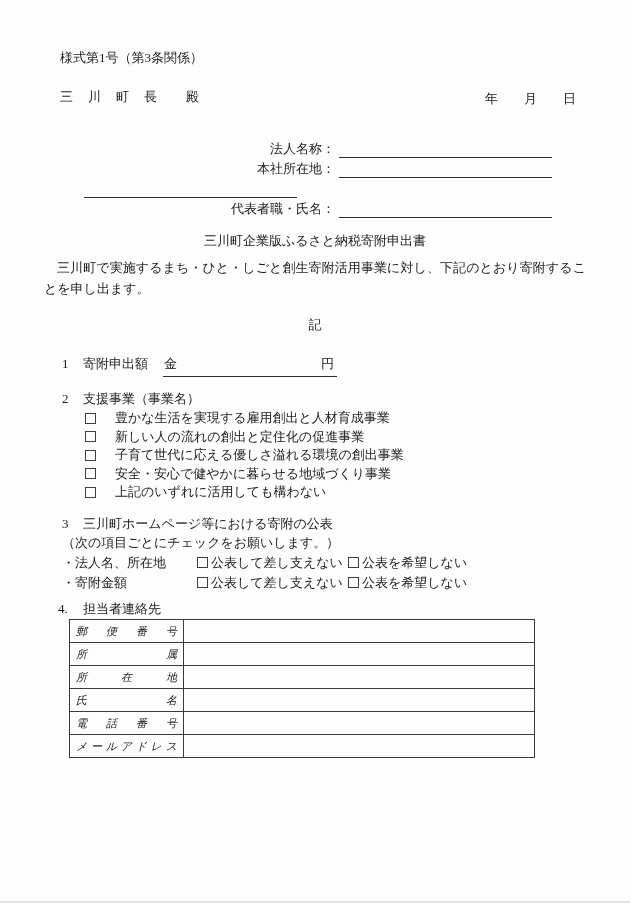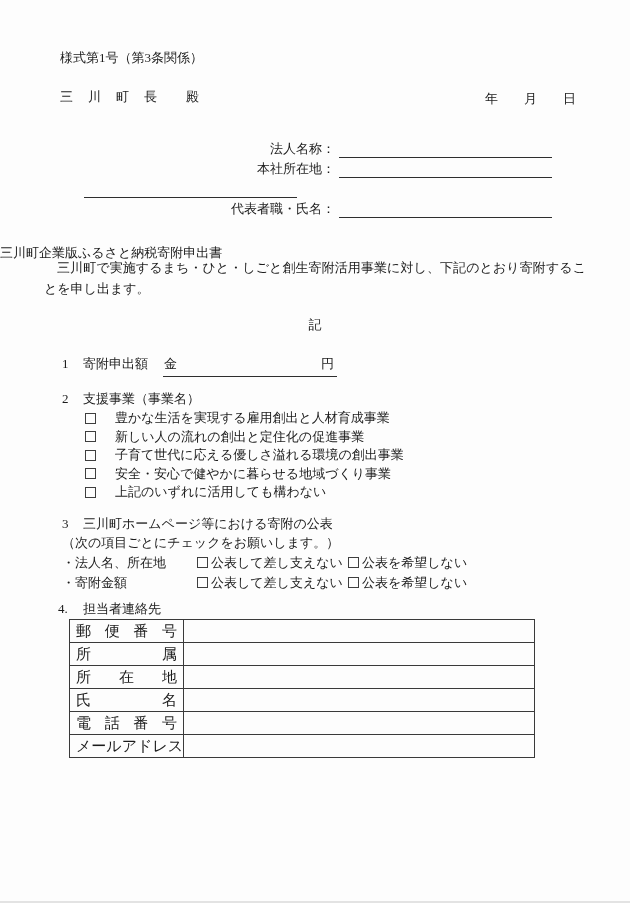--- a/index.html
+++ b/index.html
@@ -19,21 +19,21 @@
   .form-number { position:absolute; left:60px; top:49px; }
   .date-line   { position:absolute; right:54px; top:62px;margin-top:28px; }
   .addressee   { position:absolute; left:60px; top:88px; letter-spacing:1px; }
 
   .corp-fields { position:absolute; left:80px; top:138px; width:472px; }
   .corp-row    { display:flex; align-items:flex-end; height:20px; }
   .corp-label  { display:inline-block; width:255px; text-align:right; }
   .corp-line   { display:inline-block; width:213px; height:16px; margin-left:4px;
                  border-bottom:1px solid #2e2e2e; }
 
-  .doc-title { position:absolute; left:0; top:244px; width:100%; }
+  .doc-title { position:absolute; left:0; top:232px; width:100%; text-align:center; }
   .body-par  { position:absolute; left:44px; top:257px; width:542px; margin:0;
                line-height:21px; text-indent:1em; text-align:justify; }
   .record-mark { position:absolute; left:0; top:316px; width:100%; text-align:center; }
 
   .sec-num { display:inline-block; width:21px; flex:0 0 21px; }
 
   .sec1 { position:absolute; left:62px; top:355px; display:flex; align-items:baseline; }
   .amount-line { display:inline-flex; justify-content:space-between; width:170px;
                  margin-left:15px; padding:0 3px 3px 1px;
                  border-bottom:1px solid #2e2e2e; }
@@ -52,22 +52,22 @@
   .pub-opt { display:flex; align-items:center; }
   .pub-opt-allow { width:151px; flex:0 0 151px; }
   .pub-opt .cb { margin-right:3px; }
 
   .sec4-head { position:absolute; left:58px; top:600px; display:flex; align-items:baseline; }
   .sec4-head .sec-num { width:25px; flex:0 0 25px; }
 
   .contact { position:absolute; left:69px; top:619px; width:466px;
              border-collapse:collapse; table-layout:fixed; }
   .contact td { border:1px solid #3a3a3a; height:22px; padding:0; }
-  .clabel { width:101px; font-size:15px; padding:0 6px !important;
-            text-align:justify; text-align-last:justify; white-space:nowrap; }
+  .clabel { width:101px; font-size:11px; padding:0 6px !important;
+            text-align:justify; text-align-last:justify; white-space:nowrap;font-style:italic; }
   .cvalue { background:#fdfdfd; }
 </style>
 </head>
 <body>
 
 <div class="page">
 
   <div class="form-number">様式第1号（第3条関係）</div>
 
   <div class="date-line">年　　月　　日</div>

